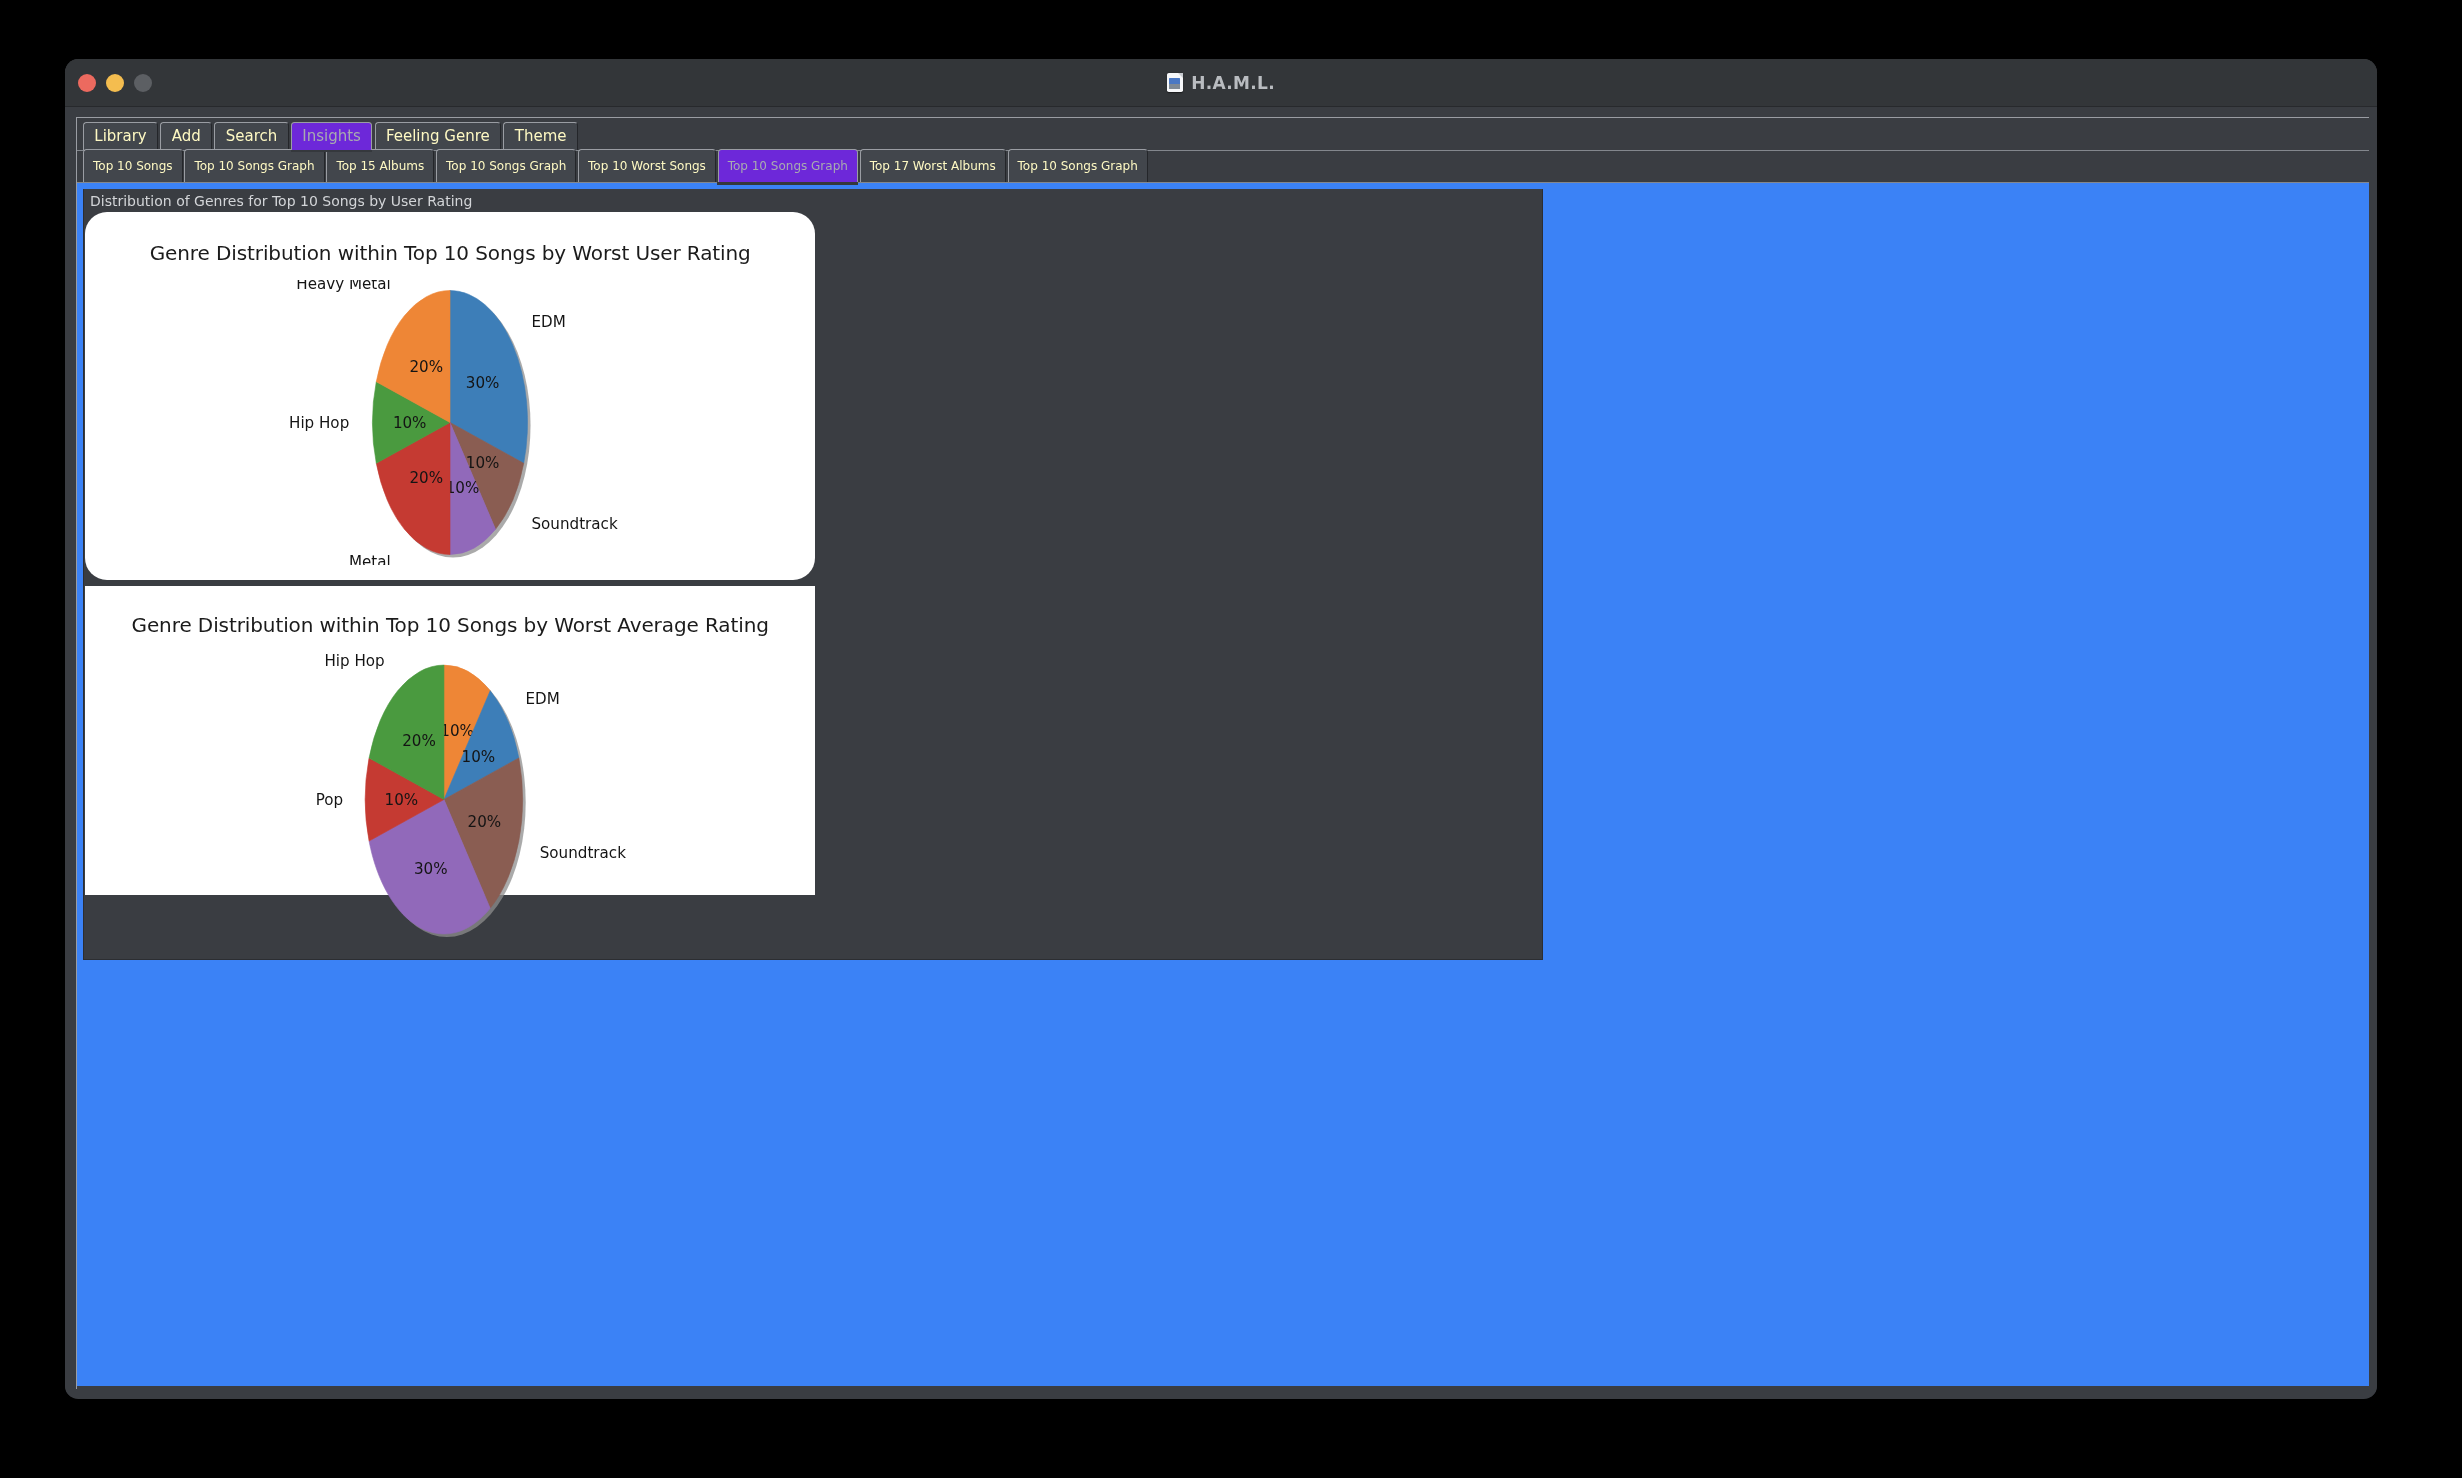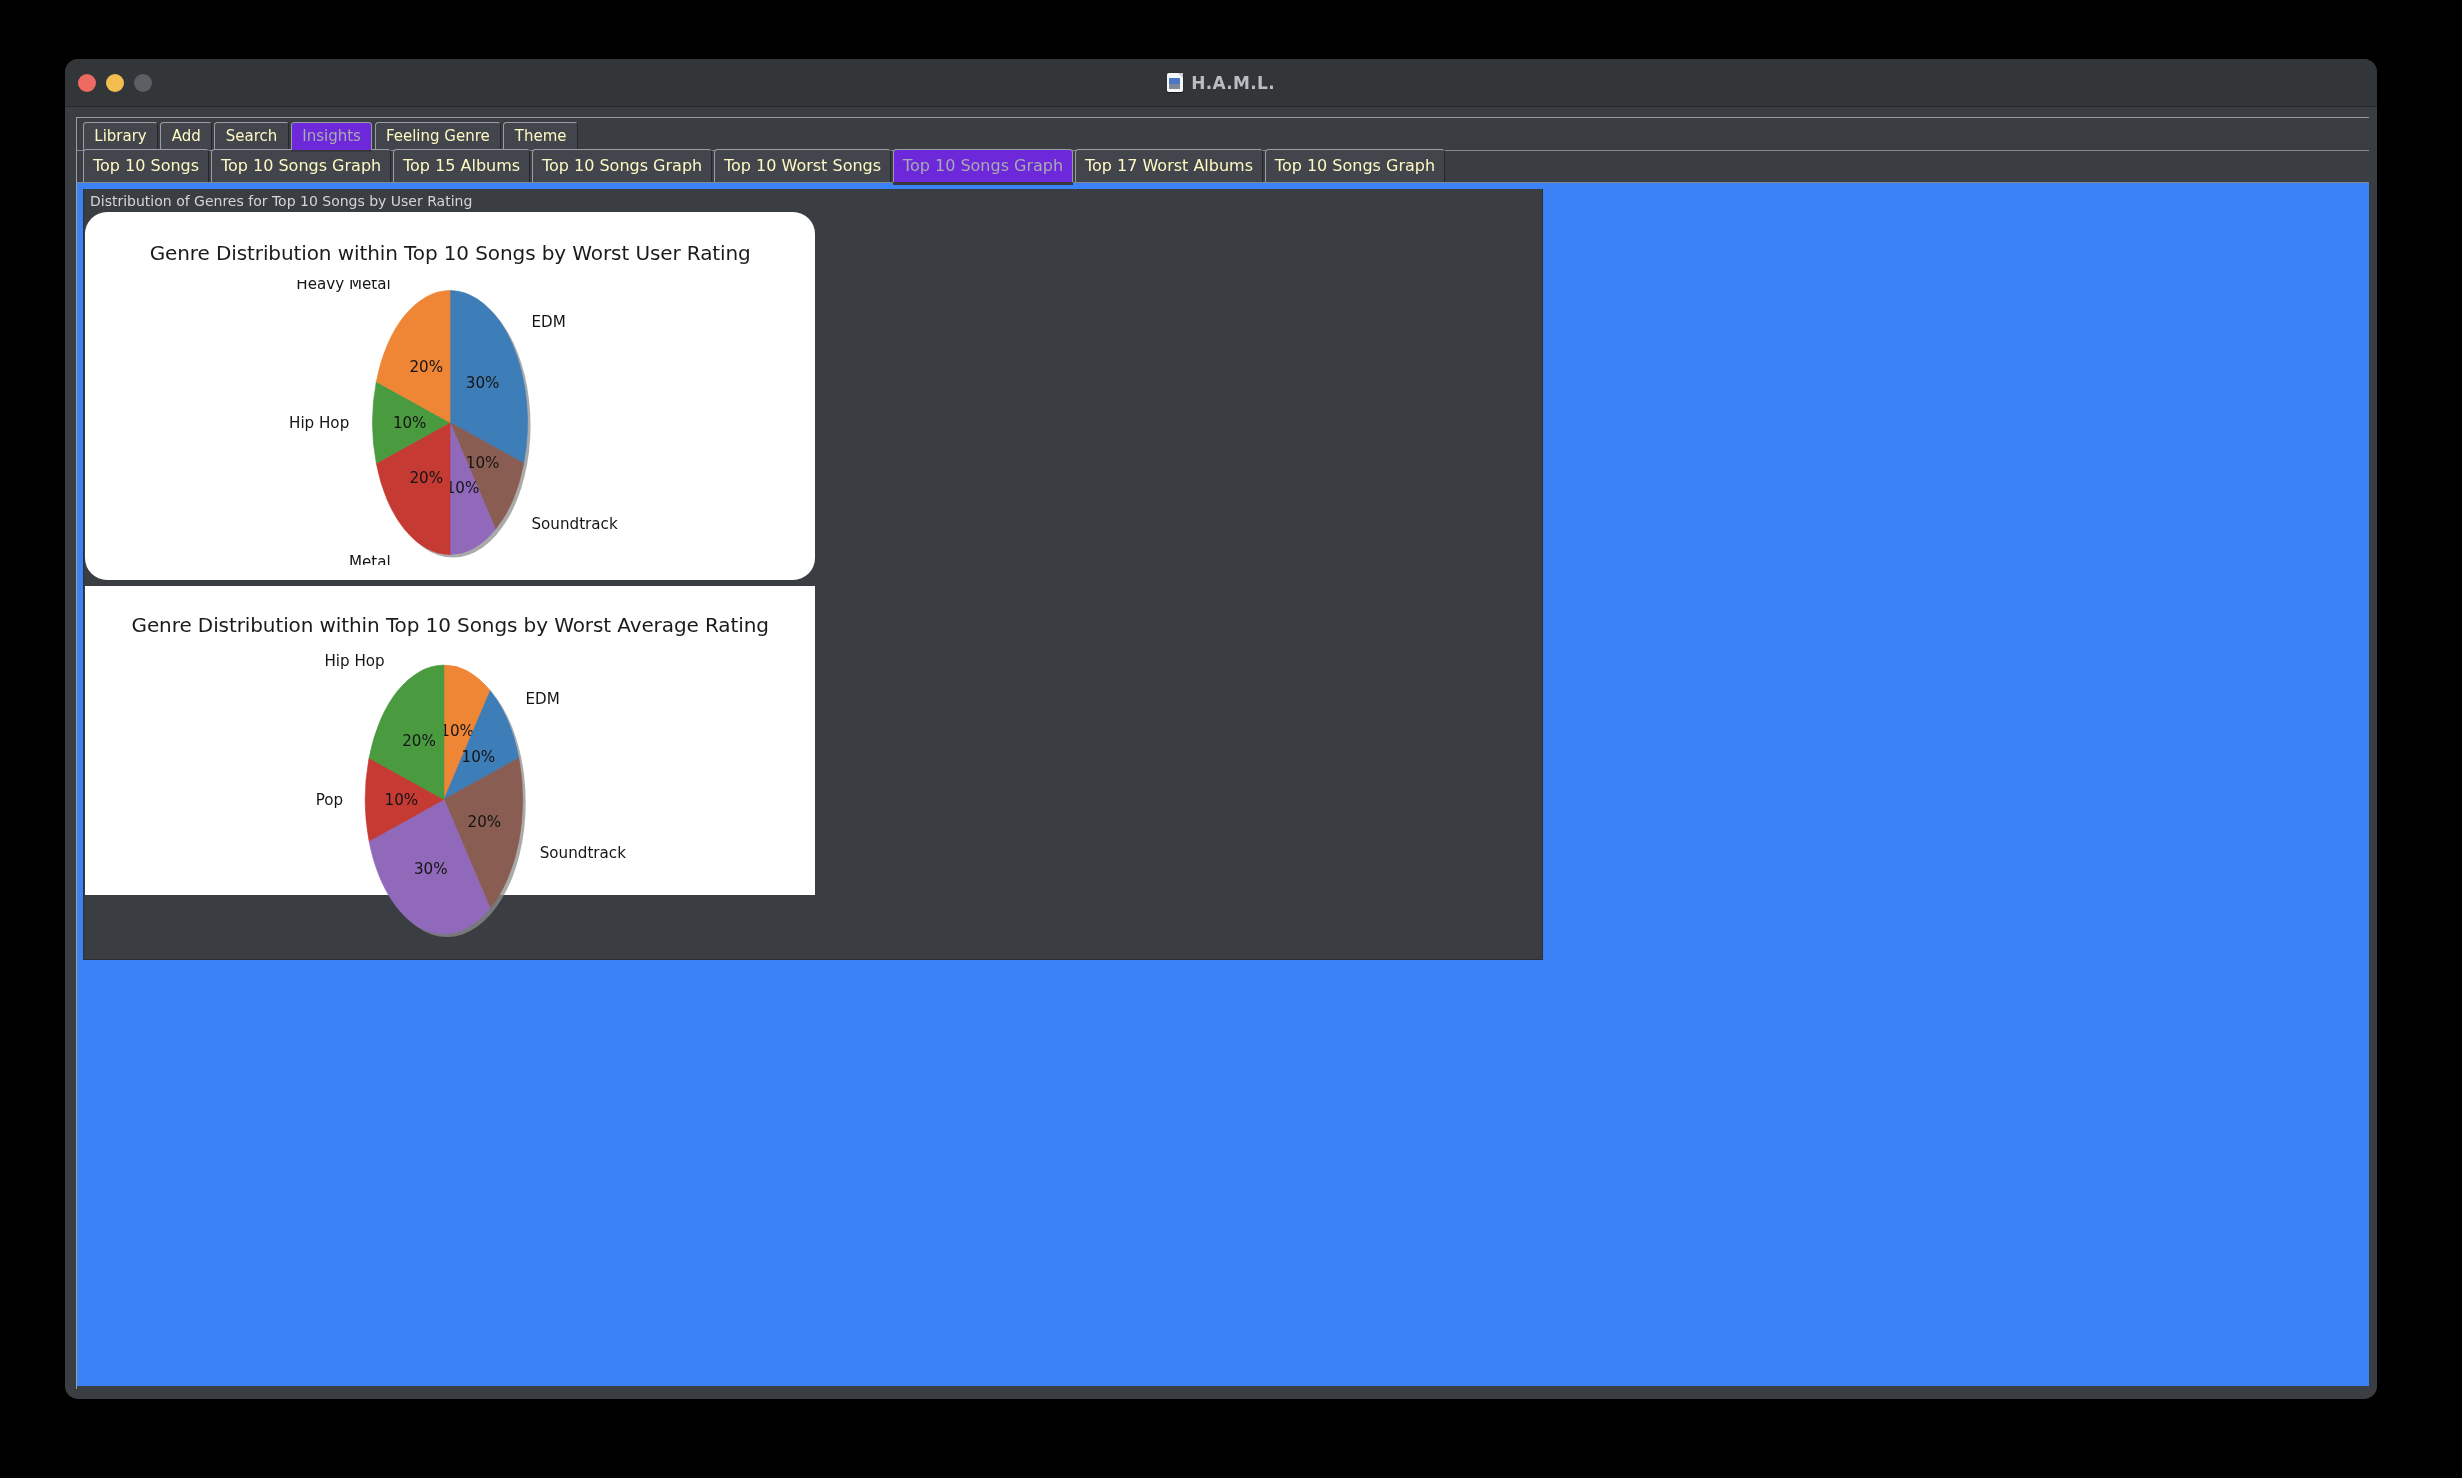--- a/index.html
+++ b/index.html
@@ -139,21 +139,21 @@
     height: 31.5px;
     margin-top: 1.2px;
     padding-left: 6px;
     display: flex;
     align-items: flex-end;
     gap: 1.8px;
     border-bottom: 1.2px solid #83878d;
   }
   #tabbar-sub .tab {
     height: 27px;
-    font-size: 16px;
+    font-size: 12px;
     padding: 16px 9px;
   }
 
   
   #content {
     position: relative;
     height: calc(100% - 68px);
     background: #3b82f6;
     padding: 6px 0 0 6px;
   }

